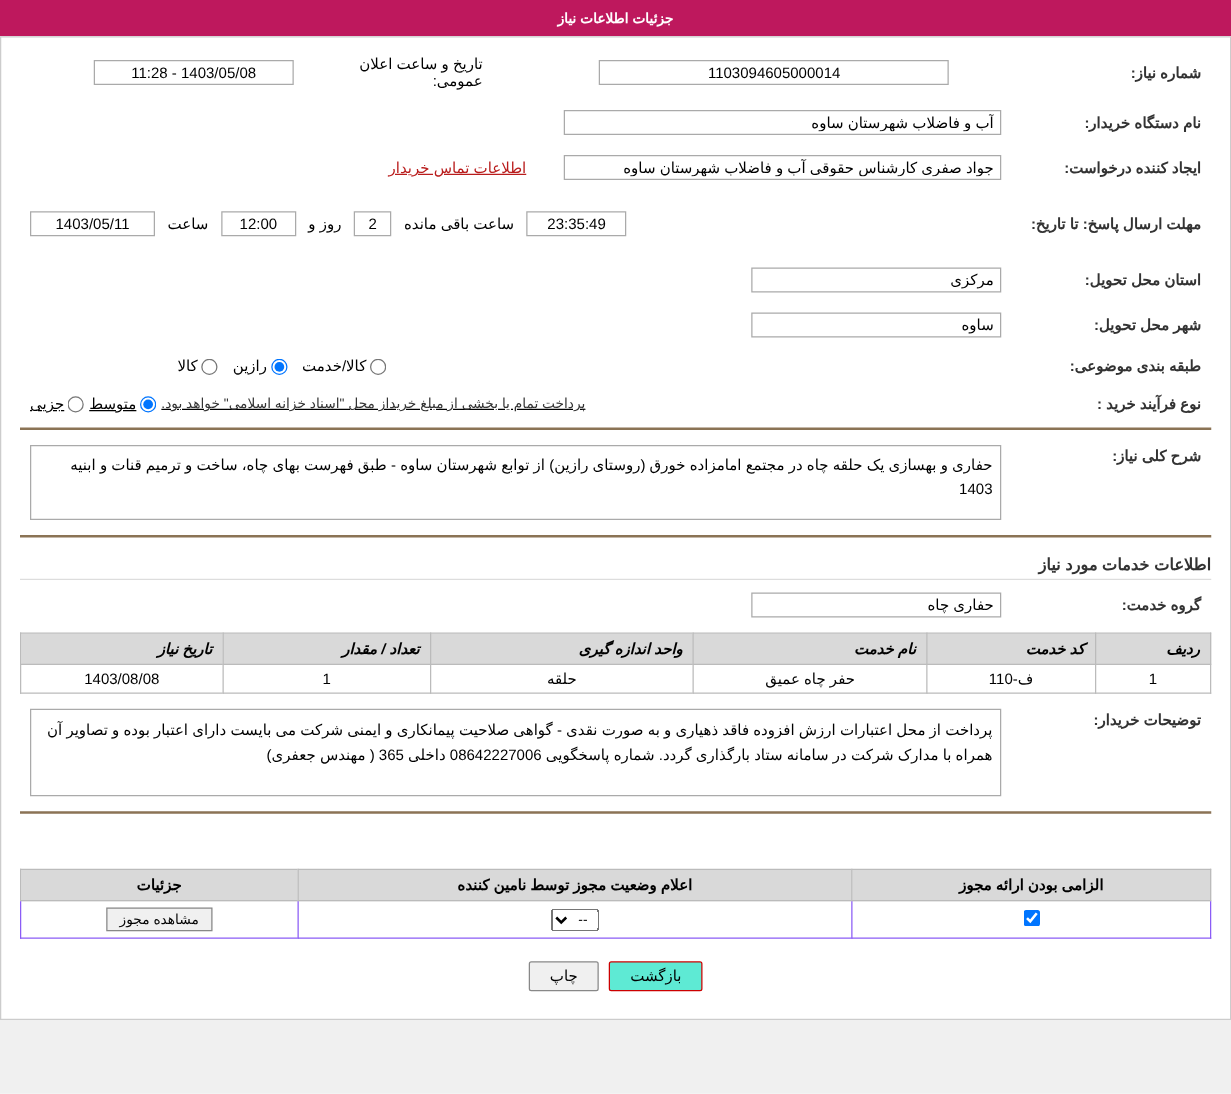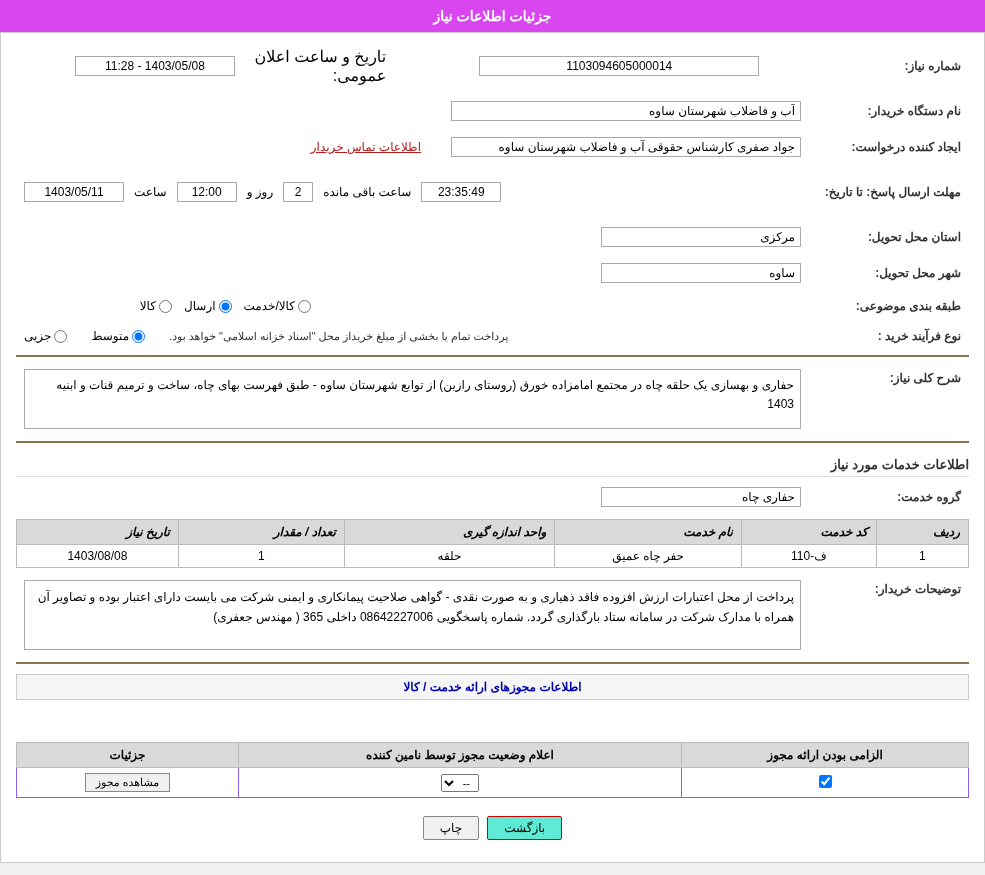--- a/index.html
+++ b/index.html
@@ -8,25 +8,25 @@
       font-size: 12px;
       background: #f0f0f0;
       direction: rtl;
     }
     .page-wrapper {
       width: 985px;
       margin: 0 auto;
       background: #fff;
     }
     .header-bar {
-      background: #d946ef;
+      background: #be185d;
       color: #fff;
       text-align: center;
       padding: 8px 12px;
-      font-size: 14px;
+      font-size: 11px;
       font-weight: bold;
     }
     .main-content {
       padding: 10px 15px;
       border: 1px solid #ccc;
       background: #fff;
     }
     .info-table {
       width: 100%;
       border-collapse: collapse;
@@ -97,23 +97,23 @@
       flex-direction: row-reverse;
     }
     .radio-item {
       display: flex;
       align-items: center;
       gap: 3px;
       flex-direction: row-reverse;
     }
     .process-row {
       display: flex;
-      align-items: center;
-      gap: 24px;
+      gap: 4px;
       flex-direction: row-reverse;
+      text-decoration: underline;
     }
     .note-text {
       color: #333;
       font-size: 11px;
     }
     .description-box {
       border: 1px solid #aaa;
       padding: 6px;
       font-size: 12px;
       direction: rtl;
@@ -205,21 +205,21 @@
 
   <div class="main-content">
 
     <table class="info-table">
       <tbody>
           <tr>
         <td class="label-cell">شماره نیاز:</td>
         <td class="value-cell" style="width:280px;">
           <input class="input-field input-wide" type="text" style="text-align: center;" value="1103094605000014">
         </td>
-        <td style="width:120px; text-align:right; font-size:16px;">تاریخ و ساعت اعلان عمومی:</td>
+        <td style="width:120px; text-align:right; font-size:12px;">تاریخ و ساعت اعلان عمومی:</td>
         <td class="value-cell" style="width:180px;">
           <input class="input-field" type="text" style="width: 160px; text-align: center;" value="1403/05/08 - 11:28">
         </td>
       </tr>
     </tbody>
       </table>
 
     <table class="info-table">
       <tbody>
           <tr>
@@ -297,21 +297,21 @@
       <tbody>
           <tr>
         <td class="label-cell">طبقه بندی موضوعی:</td>
         <td class="value-cell">
           <div class="radio-group">
             <div class="radio-item">
               <span>کالا</span>
               <input type="radio" name="category" style="">
             </div>
             <div class="radio-item">
-              <span>ارسال</span>
+              <span>رازین</span>
               <input type="radio" name="category" checked="" style="">
             </div>
             <div class="radio-item">
               <span>کالا/خدمت</span>
               <input type="radio" name="category" style="">
             </div>
           </div>
         </td>
         <td></td>
             <td></td>
@@ -399,21 +399,20 @@
         <td class="label-cell" style="vertical-align:top; padding-top:6px;">توضیحات خریدار:</td>
         <td>
           <div class="buyer-notes">پرداخت از محل اعتبارات ارزش افزوده فاقد ذهیاری و به صورت نقدی - گواهی صلاحیت پیمانکاری و ایمنی شرکت می بایست دارای اعتبار بوده و تصاویر آن همراه با مدارک شرکت در سامانه ستاد بارگذاری گردد. شماره پاسخگویی 08642227006 داخلی 365 ( مهندس جعفری)</div>
         </td>
       </tr>
     </tbody>
       </table>
 
     <div class="separator"></div>
 
-    <div class="section-header">اطلاعات مجوزهای ارائه خدمت / کالا</div>
 
     <div style="height:30px;"></div>
 
     <table class="license-table">
       <thead>
         <tr>
           <th>الزامی بودن ارائه مجوز</th>
           <th>اعلام وضعیت مجوز توسط نامین کننده</th>
           <th>جزئیات</th>
         </tr>

